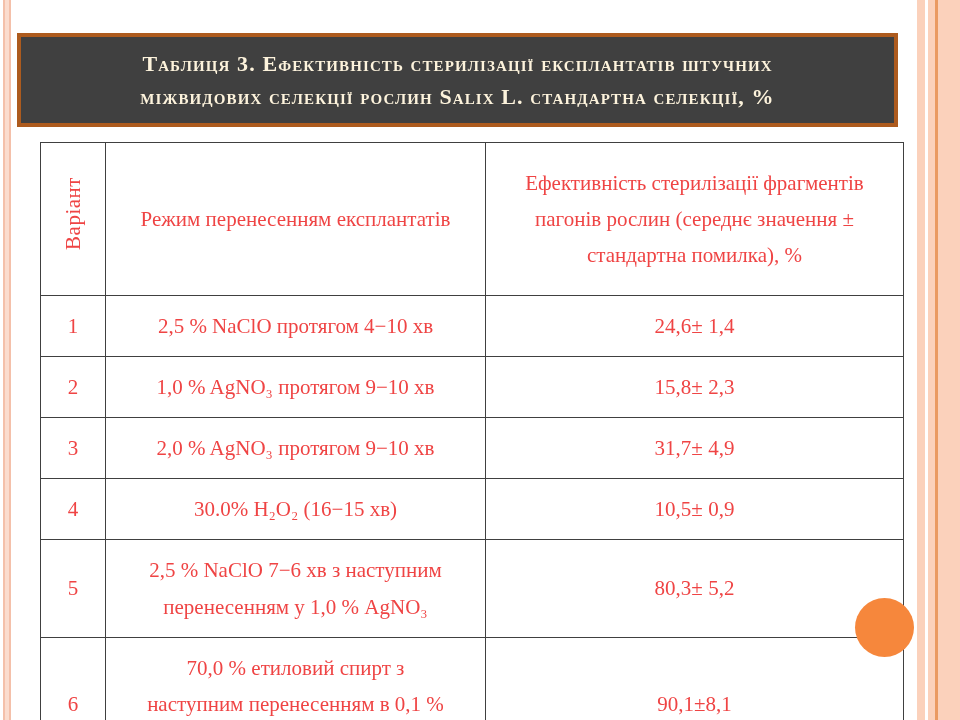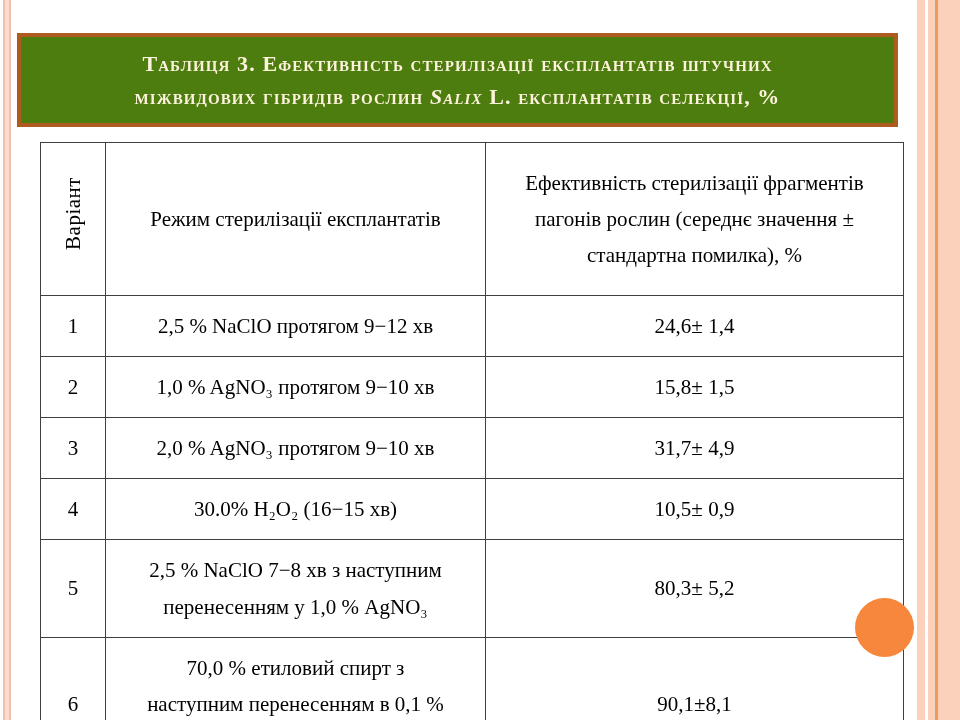--- a/index.html
+++ b/index.html
@@ -29,50 +29,50 @@
   }
   .stripe-right-line {
     position: absolute; left: 7px; top: 0; width: 3px; height: 720px;
     background: #EA9A62;
   }
 
   
   .title-box {
     position: absolute; left: 17px; top: 33px;
     width: 881px; height: 94px;
-    background: #4d7c0f;
+    background: #404040;
     border: 4px solid #AD5B1E;
     display: flex; align-items: center; justify-content: center;
   }
   .title-text {
     font-variant: small-caps;
     font-weight: bold;
     font-size: 22px;
     line-height: 33px;
     letter-spacing: 1.1px;
     color: #FDF3DC;
     text-align: center;
     width: 100%;
   }
-  .title-italic { font-style: italic; }
+  .title-italic { }
 
   
   .tbl-wrap { position: absolute; left: 40px; top: 142px; }
   table.tbl {
     border-collapse: collapse;
     table-layout: fixed;
     width: 863px;
   }
   table.tbl td {
     border: 1.5px solid #404040;
     text-align: center;
     vertical-align: middle;
     font-size: 21px;
     line-height: 1.72;
-    color: #000000;
+    color: #ef4444;
     white-space: pre-line;
     padding: 12px 4px;
   }
   .col-variant  { width: 65px; }
   .col-mode     { width: 380px; }
   .col-value    { width: 418px; }
 
   tr.row-header  { height: 153px; }
   tr.row-single  { height: 47px; }
   tr.row-4       { height: 49px; }
@@ -101,61 +101,61 @@
 
 <div class="slide">
 
   <div class="stripe-left"></div>
   <div class="stripe-right-outer"></div>
   <div class="stripe-right-inner">
     <div class="stripe-right-line"></div>
   </div>
 
   <div class="title-box">
-    <div class="title-text"><span>Таблиця 3. Ефективність стерилізації експлантатів штучних</span><br><span>міжвидових гібридів рослин </span><span class="title-italic">Salix</span><span> L. експлантатів селекції, %</span></div>
+    <div class="title-text"><span>Таблиця 3. Ефективність стерилізації експлантатів штучних</span><br><span>міжвидових селекції рослин </span><span class="title-italic">Salix</span><span> L. стандартна селекції, %</span></div>
   </div>
 
   <div class="tbl-wrap">
     <table class="tbl">
       <colgroup>
         <col class="col-variant">
         <col class="col-mode">
         <col class="col-value">
       </colgroup>
       <tbody>
         <tr class="row-header">
           <td><span class="vertical-label">Варіант</span></td>
-          <td>Режим стерилізації експлантатів</td>
+          <td>Режим перенесенням експлантатів</td>
           <td>Ефективність стерилізації фрагментів
 пагонів рослин (середнє значення ±
 стандартна помилка), %</td>
         </tr>
         <tr class="row-single">
           <td>1</td>
-          <td>2,5 % NaClO протягом 9−12 хв</td>
+          <td>2,5 % NaClO протягом 4−10 хв</td>
           <td>24,6± 1,4</td>
         </tr>
         <tr class="row-single">
           <td>2</td>
           <td>1,0 % AgNO₃ протягом 9−10 хв</td>
-          <td>15,8± 1,5</td>
+          <td>15,8± 2,3</td>
         </tr>
         <tr class="row-single">
           <td>3</td>
           <td>2,0 % AgNO₃ протягом 9−10 хв</td>
           <td>31,7± 4,9</td>
         </tr>
         <tr class="row-4">
           <td>4</td>
           <td>30.0% H₂O₂ (16−15 хв)</td>
           <td>10,5± 0,9</td>
         </tr>
         <tr class="row-double">
           <td>5</td>
-          <td>2,5 % NaClO 7−8 хв з наступним
+          <td>2,5 % NaClO 7−6 хв з наступним
 перенесенням у 1,0 % AgNO₃</td>
           <td>80,3± 5,2</td>
         </tr>
         <tr class="row-triple">
           <td>6</td>
           <td>70,0 % етиловий спирт з
 наступним перенесенням в 0,1 %
 HgCl₂</td>
           <td>90,1±8,1</td>
         </tr>

